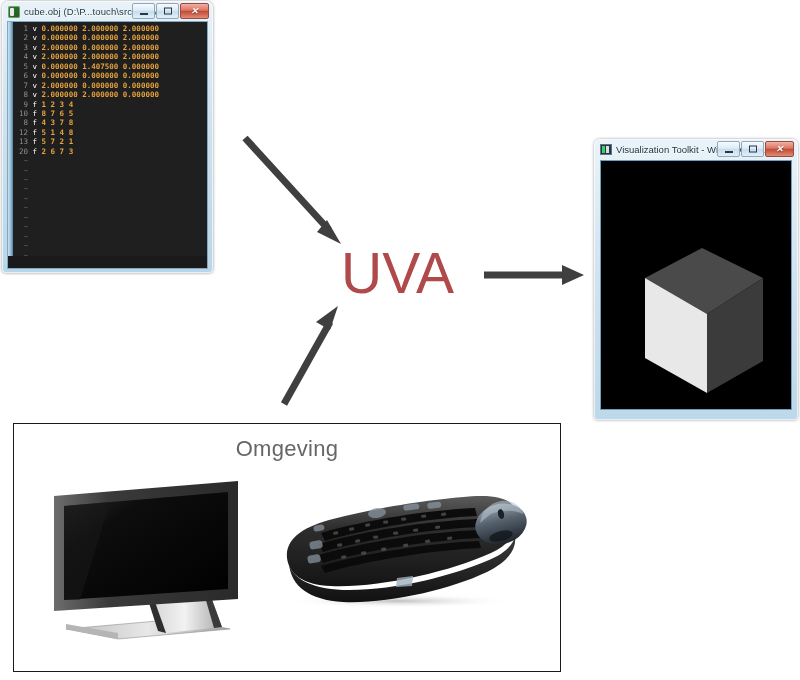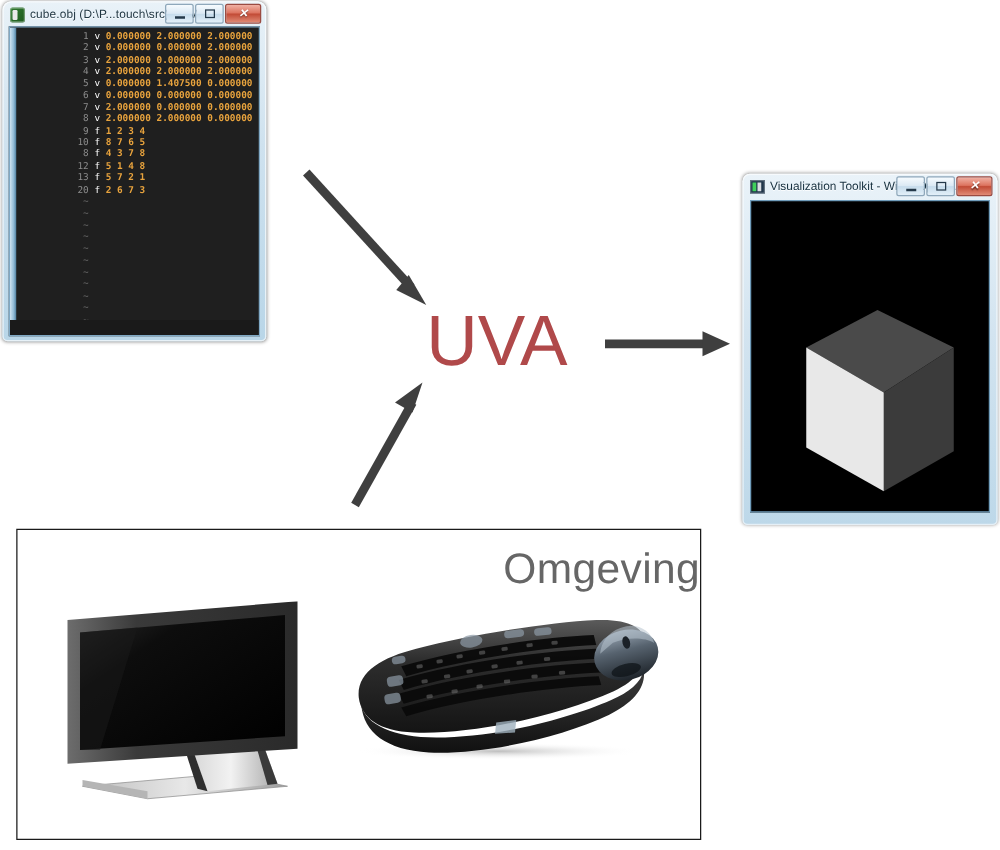--- a/index.html
+++ b/index.html
@@ -60,21 +60,21 @@
   #gvim-scroll{
     position:absolute;left:0;top:0;width:5px;height:100%;
     background:linear-gradient(90deg,#cfe3f0,#8fb9d4 60%,#4f7f9e);
   }
   #gvim-text{
     flex:1 1 auto;position:relative;overflow:hidden;
     padding:2px 0 0 5px;
     font-family:"DejaVu Sans Mono","Liberation Mono",monospace;
     font-size:7.5px;line-height:9.45px;
   }
-  .code-line{white-space:pre;height:9.45px;padding-left:43px;}
+  .code-line{white-space:pre;height:9.45px;}
   .lnum{color:#8d8d8d;display:inline-block;width:15px;text-align:right;}
   .kw{color:#ffffff;}
   .num{color:#e8a33d;font-weight:bold;}
   .tilde{color:#6a6a6a;display:inline-block;width:15px;text-align:right;}
   #gvim-status{
     height:12px;background:#1a1a1a;position:relative;flex:0 0 12px;
     font-family:"DejaVu Sans Mono","Liberation Mono",monospace;
     font-size:8px;color:#ffffff;font-weight:bold;
   }
   #gvim-pos{position:absolute;left:112px;top:1px;margin-top:38px;}
@@ -119,22 +119,22 @@
   #arrow-obj-to-uva{left:245px;top:138px;}
   #arrow-env-to-uva{left:272px;top:300px;}
   #arrow-uva-to-vtk{left:484px;top:262px;}
 
   
   #omgeving-panel{
     position:absolute;left:13px;top:423px;width:548px;height:249px;
     background:#ffffff;border:1px solid #1a1a1a;box-sizing:border-box;
   }
   #omgeving-title{
-    position:absolute;left:0;right:0;top:12px;text-align:right;
-    font-size:34px;color:#666666;font-family:"Liberation Sans",sans-serif;
+    position:absolute;left:0;right:0;top:12px;text-align:center;
+    font-size:22px;color:#666666;font-family:"Liberation Sans",sans-serif;
     letter-spacing:.3px;
   }
   #monitor-img{position:absolute;left:36px;top:57px;width:200px;height:165px;}
   #keyboard-img{position:absolute;left:265px;top:62px;width:255px;height:125px;}
 </style>
 </head>
 <body>
 
 <div class="stage">
 

